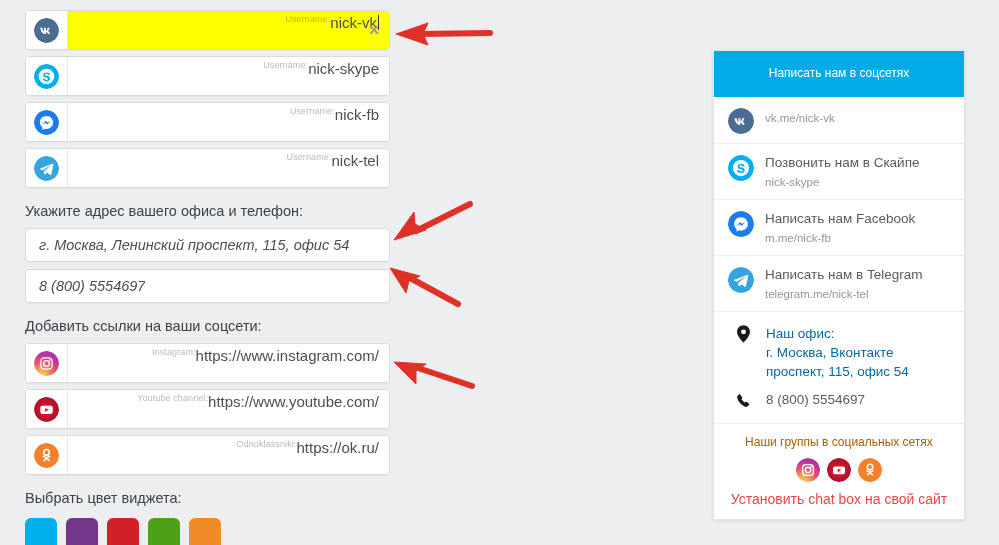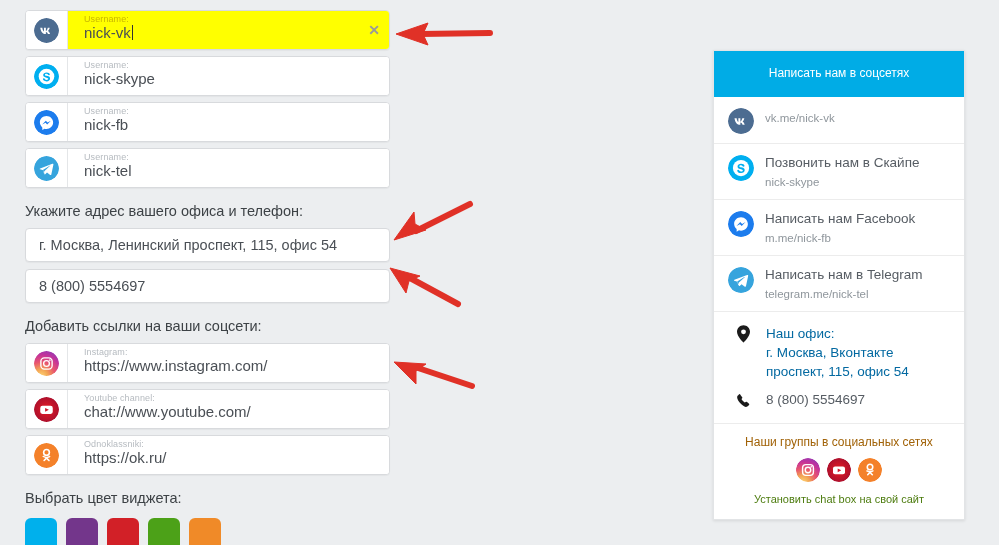--- a/index.html
+++ b/index.html
@@ -38,22 +38,22 @@
     border-right: 1px solid #e4e6e8;
     background: #fff;
   }
   .soc-ic { width: 25px; height: 25px; border-radius: 50%; display:block; }
 
   .inp-cell {
     flex: 1;
     position: relative;
     padding: 3px 10px 0 16px;
     display: flex;
-    flex-direction: column;
-    justify-content: flex-start;
+    flex-direction: row;
+    justify-content: flex-end;
     background: #fff;
   }
   .inp-cell.yellow { background: #ffff00; }
   .mini-label {
     font-size: 9px;
     color: #b6bbc0;
     line-height: 10px;
     letter-spacing: 0.1px;
     margin-bottom: 0px;
   }
@@ -89,20 +89,21 @@
   .plain-row {
     background: #ffffff;
     border: 1px solid #d8dadd;
     border-radius: 4px;
     height: 34px;
     margin-bottom: 7px;
     display: flex;
     align-items: center;
     padding: 0 13px;
     box-shadow: 0 1px 1px rgba(0,0,0,0.04);
+    font-style: italic;
   }
   .plain-row .inp-val { font-size: 14.5px; color: #4a4f55; }
 
   .section-label {
     font-size: 14.5px;
     color: #3d4246;
     margin: 14px 0 8px 0;
     line-height: 18px;
   }
 
@@ -168,21 +169,21 @@
     padding: 6px 12px 14px 18px;
     border-bottom: 1px solid #ececec;
   }
   .w-phone .pin-wrap { width: 22px; min-width: 22px; margin-right: 12px; display:flex; justify-content:center;}
   .w-phone .ctext { font-size: 13.5px; color: #565c63; line-height: 18px; }
 
   .w-footer { padding: 11px 10px 12px 10px; text-align: center; }
   .w-foot-title { font-size: 12px; color: #a16207; line-height: 15px; }
   .w-soc-row { display: flex; justify-content: center; gap: 7px; margin: 8px 0 9px 0; }
   .w-soc { width: 24px; height: 24px; border-radius: 50%; }
-  .w-install { font-size: 11px; color: #4d7c0f; line-height: 16px; }
+  .w-install { font-size: 14px; color: #ef4444; line-height: 16px; }
 </style>
 </head>
 <body>
 
 <div id="root">
 
   <div class="form-col">
 
     <div class="field-row focused">
       <div class="icon-cell">
@@ -283,21 +284,21 @@
               <stop offset="100%" stop-color="#9f0d2f"></stop>
             </radialGradient>
           </defs>
           <circle cx="20" cy="20" r="20" fill="url(#yt1)"></circle>
           <rect x="10" y="14" width="20" height="13" rx="3.4" fill="#fff"></rect>
           <path fill="#d0192b" d="M17.8 17.4l6 3.1-6 3.1z"></path>
         </svg>
       </div>
       <div class="inp-cell">
         <div class="mini-label">Youtube channel:</div>
-        <div class="inp-val">chat://www.youtube.com/</div>
+        <div class="inp-val">https://www.youtube.com/</div>
       </div>
     </div>
 
     <div class="field-row">
       <div class="icon-cell">
         <svg class="soc-ic" viewBox="0 0 40 40">
           <circle cx="20" cy="20" r="20" fill="#f4812a"></circle>
           <circle cx="20" cy="15" r="4.6" fill="none" stroke="#fff" stroke-width="2.6"></circle>
           <path fill="#fff" d="M14 22.4c-.7-.6-.4-1.9.6-2.1.4-.1.8.1 1.2.3 2.6 1.6 5.8 1.6 8.4 0 .5-.3 1.1-.5 1.6 0 .6.6.4 1.6-.3 2-1.1.7-2.4 1.2-3.7 1.4l3.1 3.1c.7.7.3 2-.7 2.2-.5.1-1-.1-1.3-.5l-2.9-2.9-2.9 2.9c-.5.5-1.3.6-1.8.1-.6-.5-.6-1.3-.1-1.9l3.1-3.1c-1.4-.2-2.8-.7-4-1.5z"></path>
         </svg>

